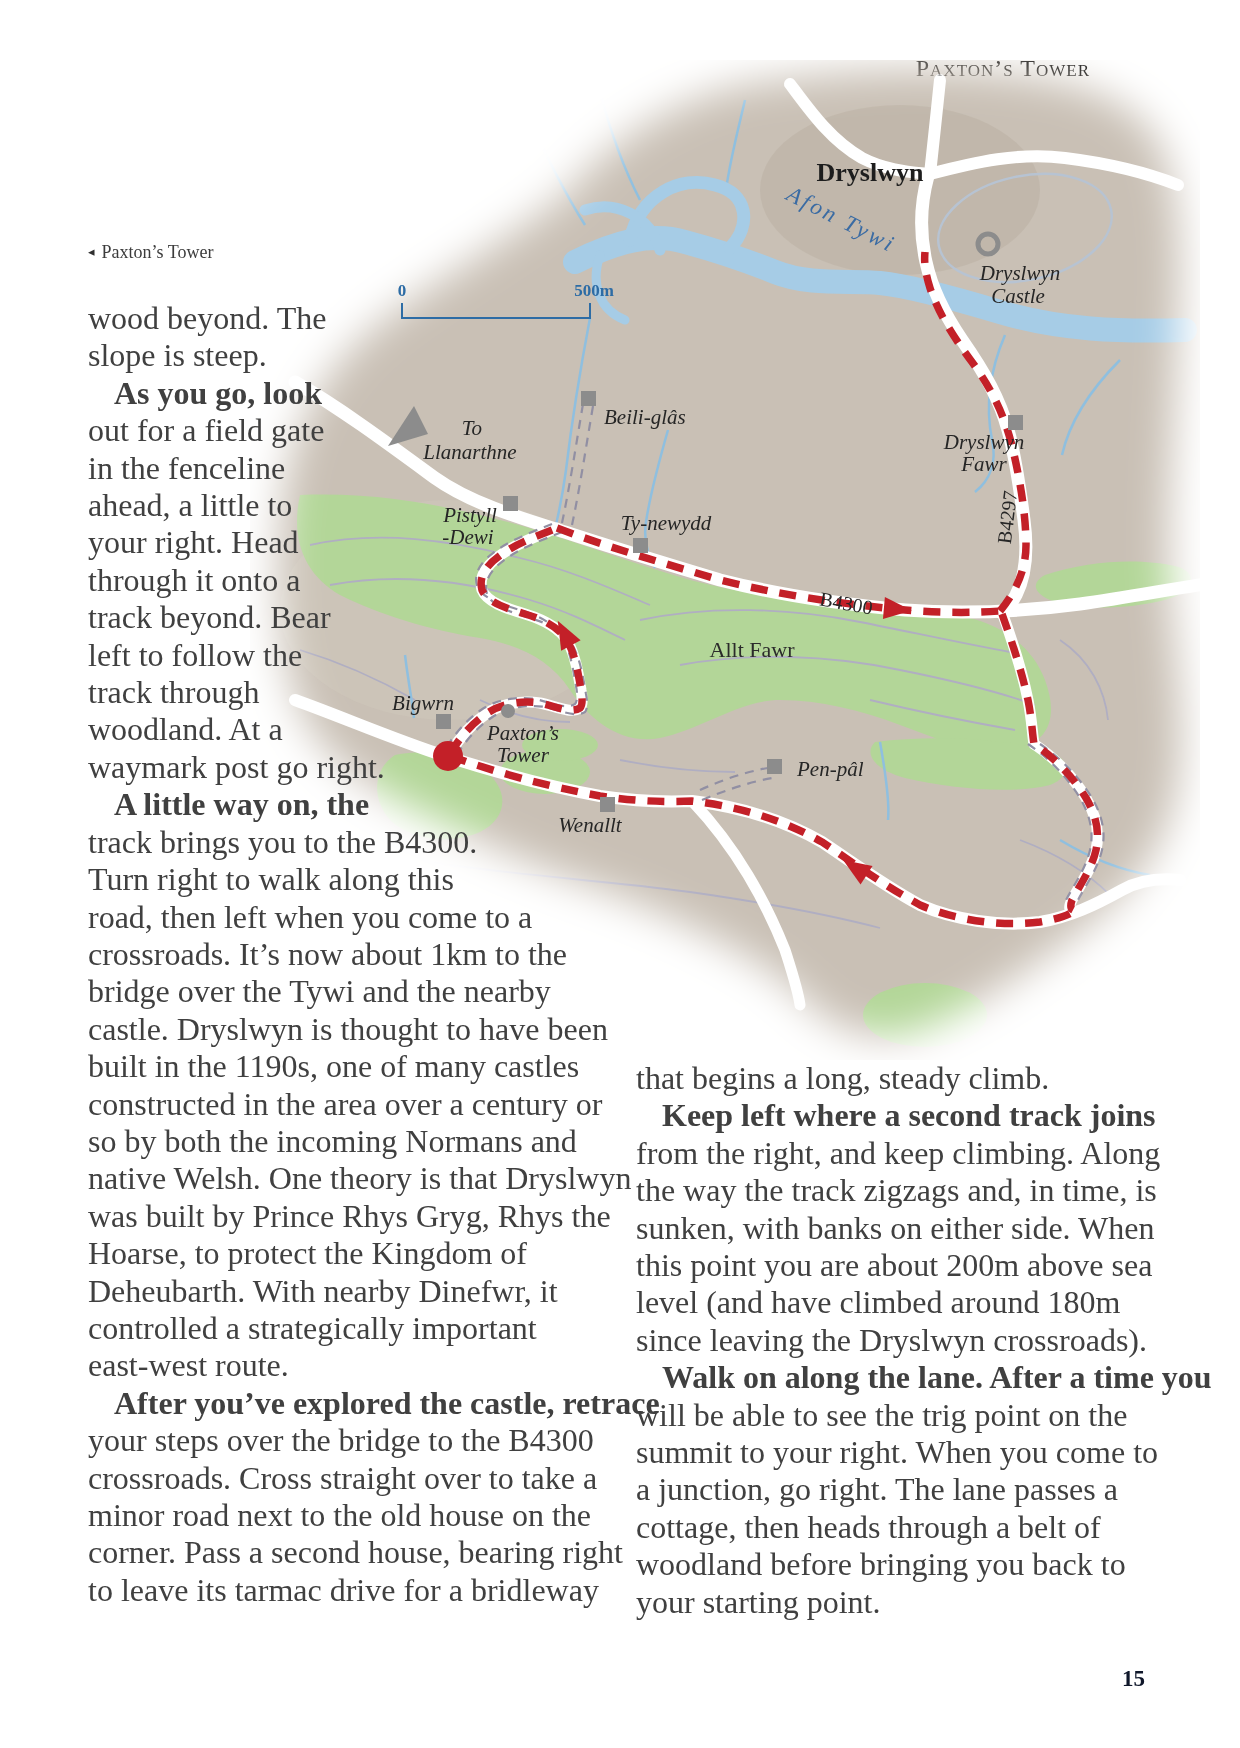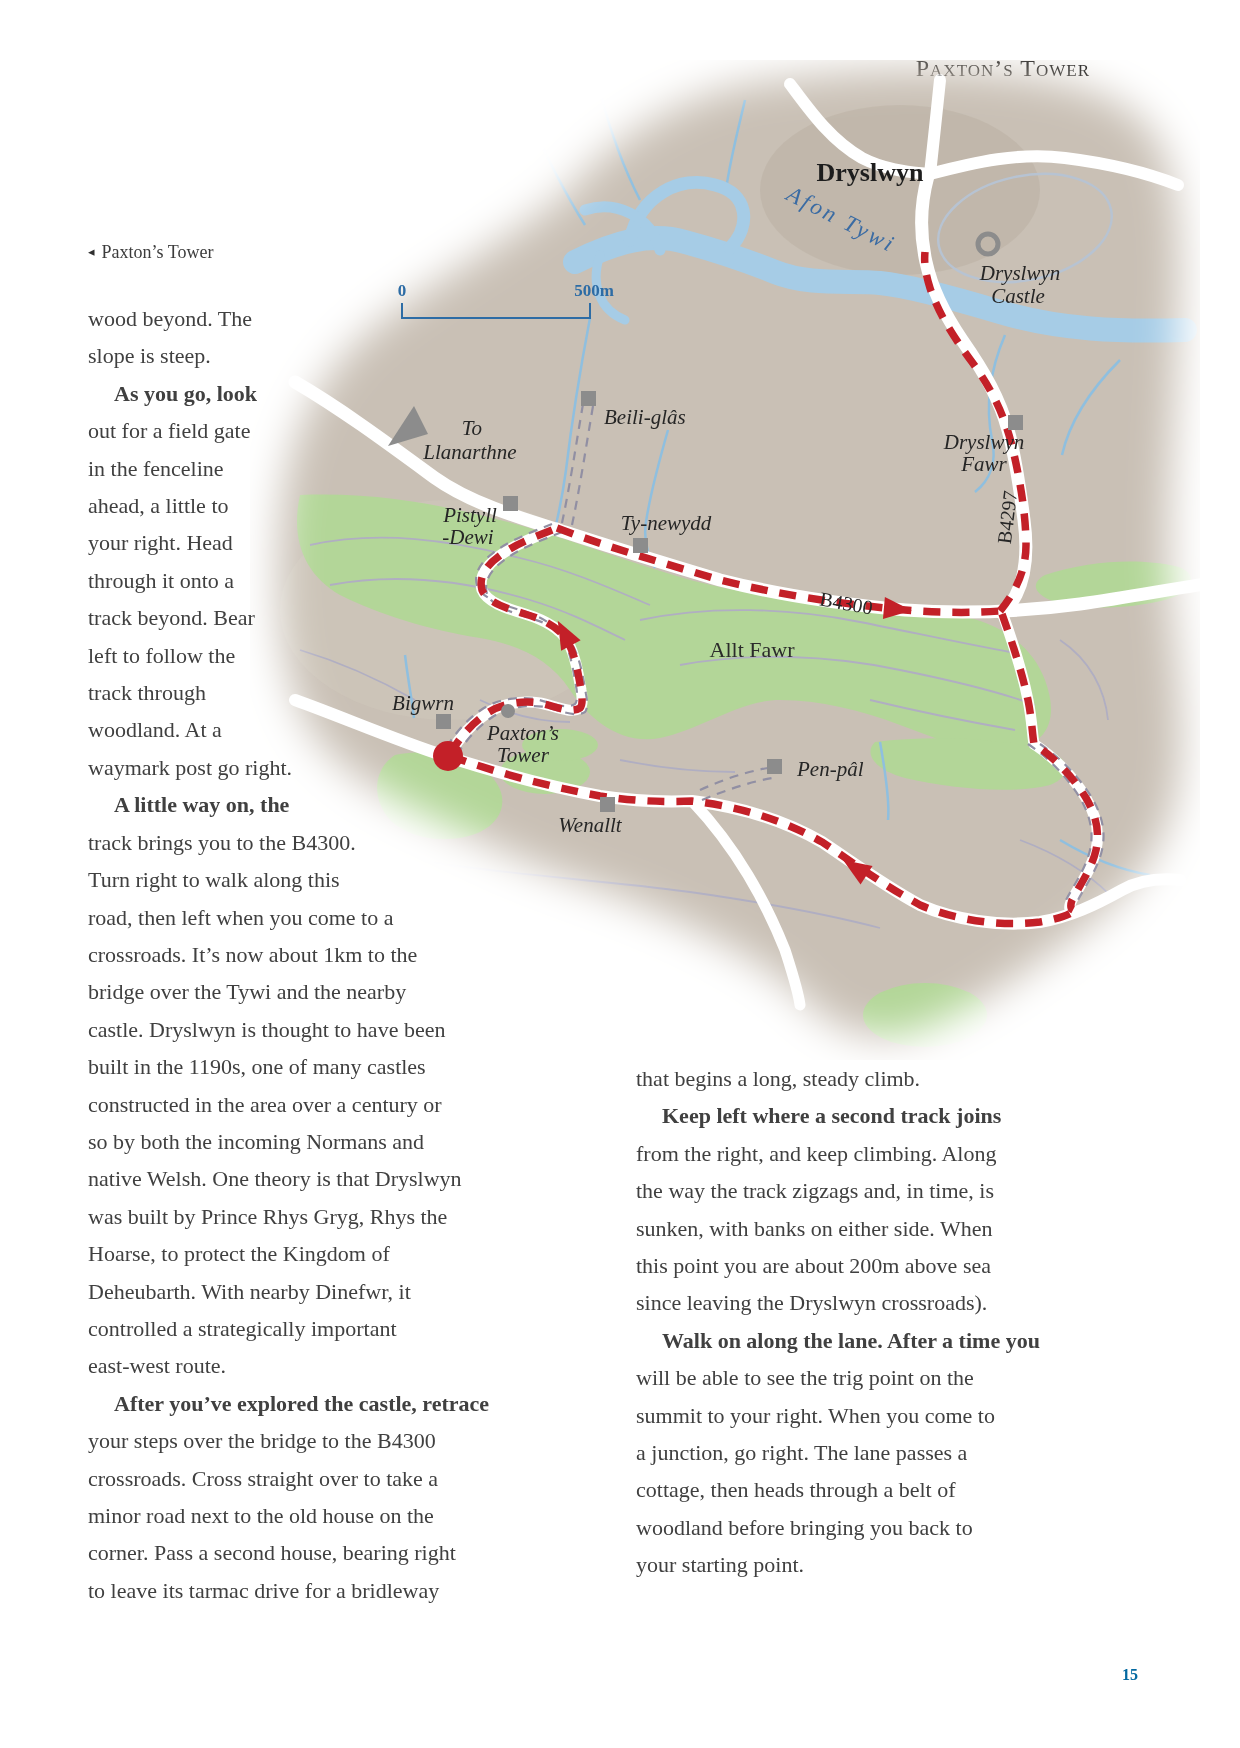--- a/index.html
+++ b/index.html
@@ -11,28 +11,28 @@
   .header-title {
     position:absolute; top:55px; right:150px;
     font-variant:small-caps; font-size:24px; letter-spacing:1px; color:#1c1c1c;
     white-space:nowrap;
   }
   .caption {
     position:absolute; left:88px; top:242px; font-size:18px; color:#3c3c3c;
     white-space:nowrap;
   }
   .caption .arr { font-size:13px; margin-right:7px; position:relative; top:-2px; color:#2f2f2f; }
-  .col { position:absolute; font-size:22px; line-height:37.4px; color:#404040; }
+  .col { position:absolute; font-size:32px; line-height:37.4px; color:#404040; }
   #col-left  { left:88px;  top:300px;  width:490px; }
   #col-right { left:636px; top:1047px; width:490px;margin-top:13px; }
   .tline { white-space:nowrap; }
   .tline.indent { padding-left:26px;font-weight:bold; }
   .pagenum {
     position:absolute; top:1666px; left:1122px;
-    font-size:16px; font-weight:bold; color:#0369a1;
+    font-size:23px; font-weight:bold; color:#0f172a;
   }
   svg.map { position:absolute; left:250px; top:60px; }
   
   .lbl { font-family:"Liberation Serif","DejaVu Serif",serif; fill:#262626; }
   .it  { font-style:italic; }
   .town { font-weight:bold; font-size:26px; fill:#1d1d1d; }
   .pl  { font-size:21px; }
   .rd  { font-size:20px; }
   .af  { font-size:22px; fill:#2b2b2b; }
   .wat { fill:#3a6ba3; font-style:italic; font-size:23px; letter-spacing:3px; }
@@ -233,20 +233,21 @@
     <div class="tline">corner. Pass a second house, bearing right</div>
     <div class="tline">to leave its tarmac drive for a bridleway</div>
   </div>
 <div class="col" id="col-right">
     <div class="tline">that begins a long, steady climb.</div>
     <div class="tline indent">Keep left where a second track joins</div>
     <div class="tline">from the right, and keep climbing. Along</div>
     <div class="tline">the way the track zigzags and, in time, is</div>
     <div class="tline">sunken, with banks on either side. When</div>
     <div class="tline">this point you are about 200m above sea</div>
+    <div class="tline">level (and have climbed around 180m</div>
     <div class="tline">since leaving the Dryslwyn crossroads).</div>
     <div class="tline indent">Walk on along the lane. After a time you</div>
     <div class="tline">will be able to see the trig point on the</div>
     <div class="tline">summit to your right. When you come to</div>
     <div class="tline">a junction, go right. The lane passes a</div>
     <div class="tline">cottage, then heads through a belt of</div>
     <div class="tline">woodland before bringing you back to</div>
     <div class="tline">your starting point.</div>
   </div>
 

